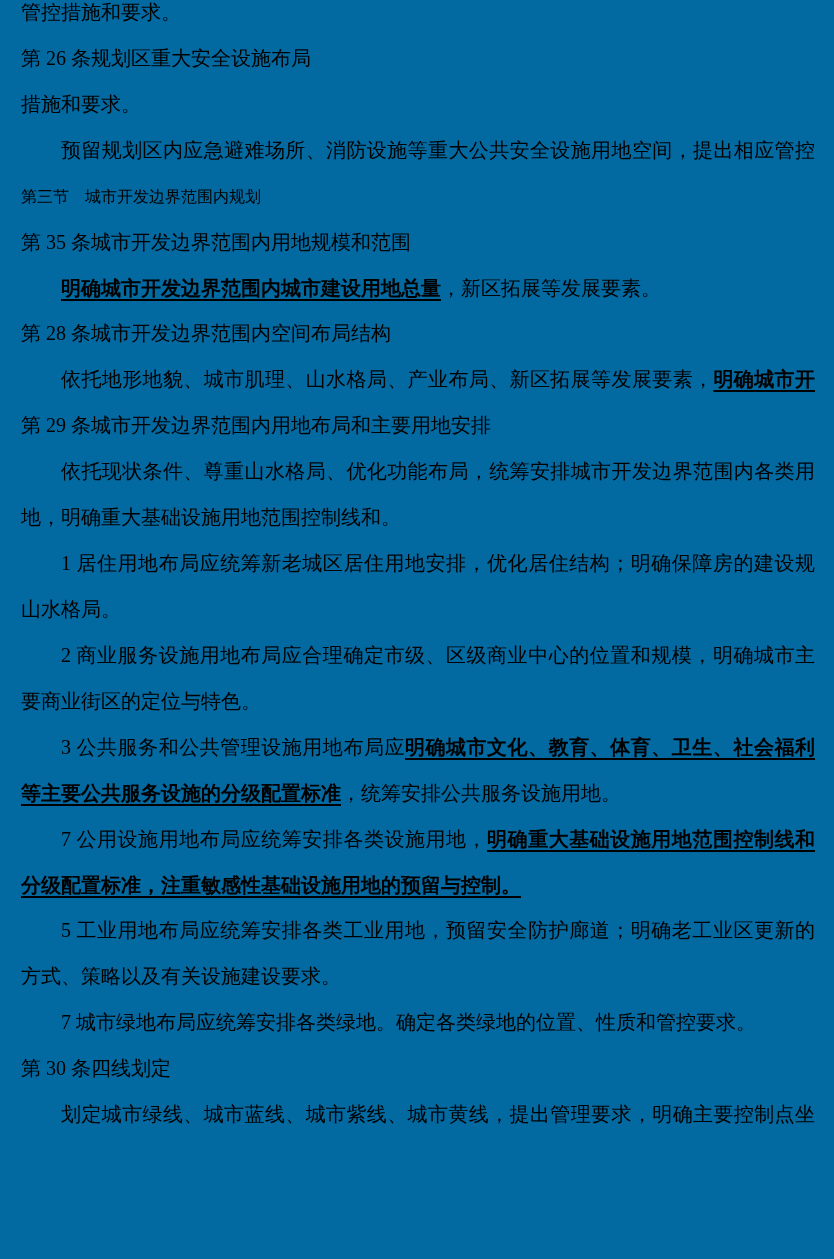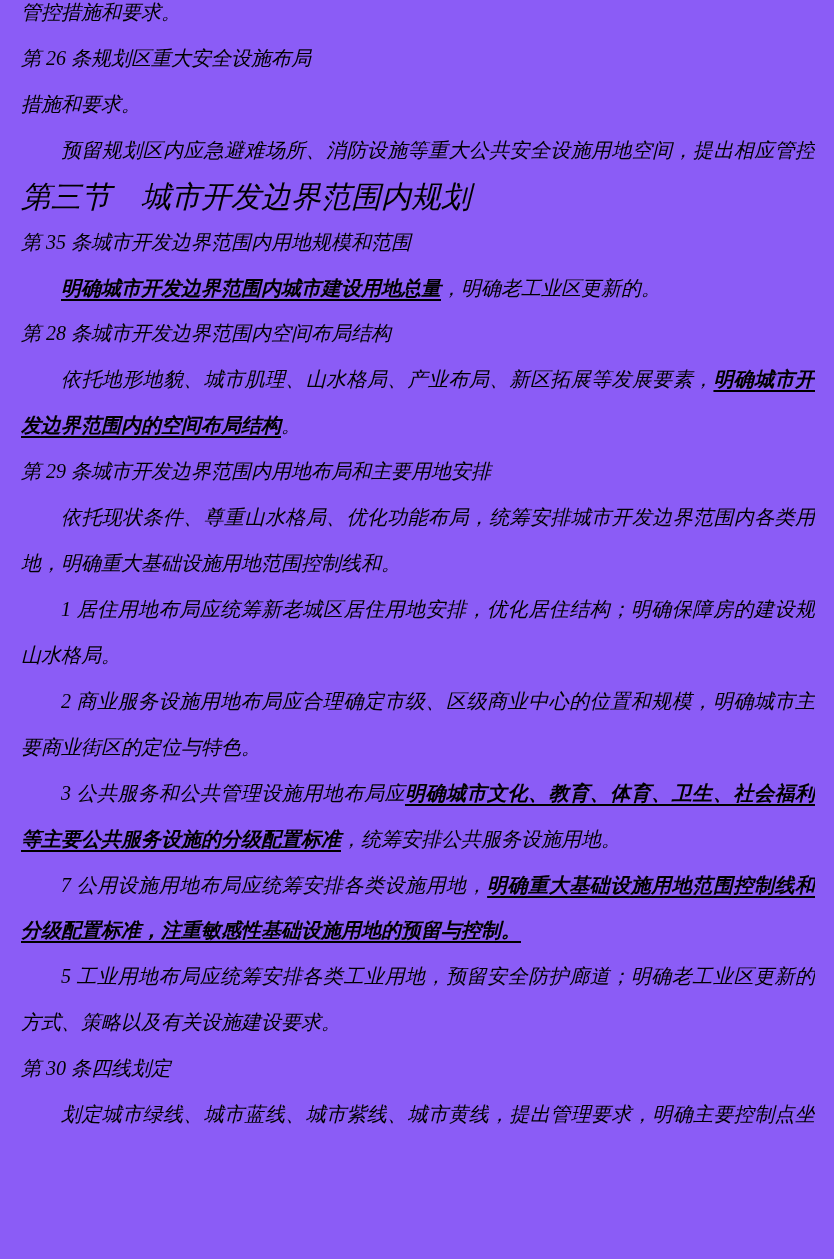--- a/index.html
+++ b/index.html
@@ -5,76 +5,75 @@
   html, body { margin: 0; padding: 0; }
   body {
     width: 834px; height: 1259px;
     background: #ffffff; color: #000000;
     font-family: "Liberation Serif", "DejaVu Serif", serif;
     overflow: hidden;
   }
   .page {
     position: relative;
     width: 834px; height: 1259px;
-    background: #8b5cf6;
+    background: #0369a1;
     overflow: hidden;
-    font-style: italic;
   }
   .doc {
     position: absolute;
     left: 21px; top: 0;
     width: 794px;
     margin-top: -10px;
   }
   .line {
     height: 45.93px;
     line-height: 45.93px;
     font-size: 20px;
     text-align: left;
     overflow: hidden;
   }
   .line.fill {
     text-align: justify;
     text-align-last: justify;
     text-justify: inter-ideograph;
   }
   .line.indent { padding-left: 40px; }
-  .line.heading { font-weight: bold; font-size: 30px; }
+  .line.heading { font-weight: bold; font-size: 16px; }
   .n { font-weight: normal; }
   .bu {
     font-weight: bold;
     text-decoration: underline;
     text-decoration-thickness: 1.5px;
     text-underline-offset: 4px;
   }
 </style>
 </head>
 <body>
 
 <div class="page">
   <div class="doc" id="doc">
       <div class="line"><span class="n">管控措施和要求。</span></div>
       <div class="line"><span class="n">第 26 条规划区重大安全设施布局</span></div>
       <div class="line"><span class="n">措施和要求。</span></div>
       <div class="line fill indent"><span class="n">预留规划区内应急避难场所、消防设施等重大公共安全设施用地空间，提出相应管控</span></div>
       <div class="line heading"><span class="n">第三节　城市开发边界范围内规划</span></div>
       <div class="line"><span class="n">第 35 条城市开发边界范围内用地规模和范围</span></div>
-      <div class="line indent"><span class="bu">明确城市开发边界范围内城市建设用地总量</span><span class="n">，明确老工业区更新的。</span></div>
+      <div class="line indent"><span class="bu">明确城市开发边界范围内城市建设用地总量</span><span class="n">，新区拓展等发展要素。</span></div>
       <div class="line"><span class="n">第 28 条城市开发边界范围内空间布局结构</span></div>
       <div class="line fill indent"><span class="n">依托地形地貌、城市肌理、山水格局、产业布局、新区拓展等发展要素，</span><span class="bu">明确城市开</span></div>
-      <div class="line"><span class="bu">发边界范围内的空间布局结构</span><span class="n">。</span></div>
       <div class="line"><span class="n">第 29 条城市开发边界范围内用地布局和主要用地安排</span></div>
       <div class="line fill indent"><span class="n">依托现状条件、尊重山水格局、优化功能布局，统筹安排城市开发边界范围内各类用</span></div>
       <div class="line"><span class="n">地，明确重大基础设施用地范围控制线和。</span></div>
       <div class="line fill indent"><span class="n">1 居住用地布局应统筹新老城区居住用地安排，优化居住结构；明确保障房的建设规</span></div>
       <div class="line"><span class="n">山水格局。</span></div>
       <div class="line fill indent"><span class="n">2 商业服务设施用地布局应合理确定市级、区级商业中心的位置和规模，明确城市主</span></div>
       <div class="line"><span class="n">要商业街区的定位与特色。</span></div>
       <div class="line fill indent"><span class="n">3 公共服务和公共管理设施用地布局应</span><span class="bu">明确城市文化、教育、体育、卫生、社会福利</span></div>
       <div class="line"><span class="bu">等主要公共服务设施的分级配置标准</span><span class="n">，统筹安排公共服务设施用地。</span></div>
       <div class="line fill indent"><span class="n">7 公用设施用地布局应统筹安排各类设施用地，</span><span class="bu">明确重大基础设施用地范围控制线和</span></div>
       <div class="line"><span class="bu">分级配置标准，注重敏感性基础设施用地的预留与控制。</span></div>
       <div class="line fill indent"><span class="n">5 工业用地布局应统筹安排各类工业用地，预留安全防护廊道；明确老工业区更新的</span></div>
       <div class="line"><span class="n">方式、策略以及有关设施建设要求。</span></div>
+      <div class="line indent"><span class="n">7 城市绿地布局应统筹安排各类绿地。确定各类绿地的位置、性质和管控要求。</span></div>
       <div class="line"><span class="n">第 30 条四线划定</span></div>
       <div class="line fill indent"><span class="n">划定城市绿线、城市蓝线、城市紫线、城市黄线，提出管理要求，明确主要控制点坐</span></div>
     </div>
 </div>
 
 </body></html>

